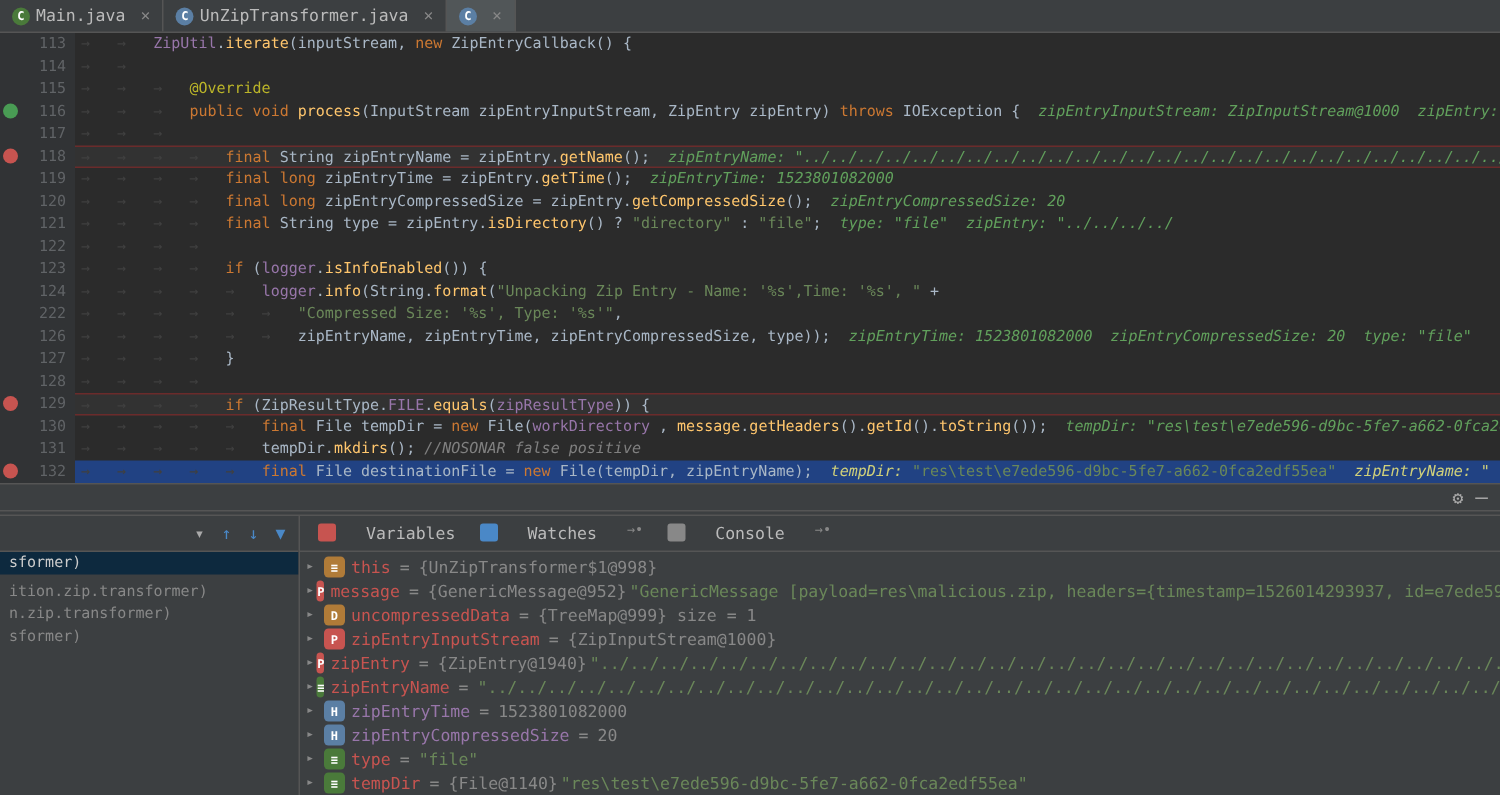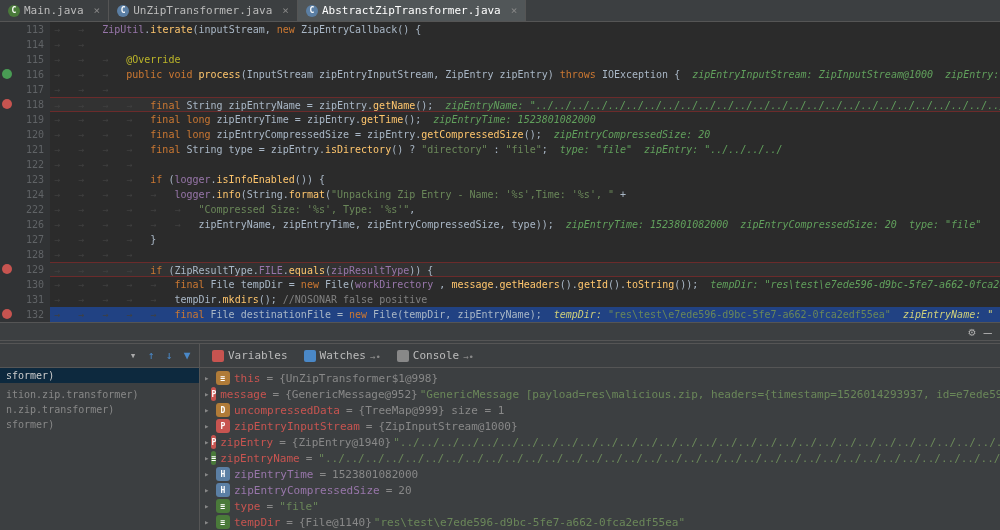--- a/index.html
+++ b/index.html
@@ -18,37 +18,37 @@
 .marker.green{background:#499c54;border-radius:50%}
 .code{flex:1;font-size:10px;line-height:15px;white-space:pre;overflow:hidden}
 .code-line{height:15px;padding-left:4px}
 .code-line.hl{background:#323232;border-top:1px solid #6b2b2b;border-bottom:1px solid #6b2b2b}
 .code-line.cur{background:#214283}
 .ws{color:#404040}
 .kw{color:#cc7832}
 .ann{color:#bbb529}
 .str{color:#6a8759}
 .fn{color:#ffc66d}
-.cm{color:#808080;}
+.cm{color:#808080;font-style:italic}
 .cmv{color:#61a05c;font-style:italic}
 .cmy{color:#d0d07a;font-style:italic}
 .id{color:#9876aa}
 .editor-bottom{background:#3c3f41;border-top:1px solid #555;height:18px;display:flex;justify-content:flex-end;align-items:center;padding-right:8px;gap:8px}
 .gear-icon{color:#aaa;font-size:12px}
 .dash-icon{color:#aaa;font-size:14px}
 .splitter{height:4px;background:#3c3f41;border-top:1px solid #555;border-bottom:1px solid #555}
 .debug{display:flex;height:186px;background:#3c3f41}
 .frames{width:200px;background:#3c3f41;border-right:1px solid #555;overflow:hidden}
 .frames-toolbar{height:24px;display:flex;align-items:center;justify-content:flex-end;padding:0 4px;gap:2px;border-bottom:1px solid #555}
 .ftbtn{width:16px;height:16px;display:flex;align-items:center;justify-content:center;color:#aaa;cursor:pointer;font-size:11px}
 .frame-item{padding:2px 6px;font-size:10px;color:#888;white-space:nowrap;overflow:hidden}
 .frame-item.sel{background:#0d293e;color:#ccc}
 .vars{flex:1;display:flex;flex-direction:column;overflow:hidden}
 .vars-tabs{display:flex;height:24px;background:#3c3f41;border-bottom:1px solid #555;align-items:center;padding-left:6px;gap:4px}
-.vtab{display:flex;align-items:flex-end;gap:4px;padding:2px 6px;font-size:11px;color:#bbb;cursor:pointer}
+.vtab{display:flex;align-items:flex-start;gap:20px;padding:2px 6px;font-size:11px;color:#bbb;cursor:pointer}
 .vtab-icon{width:12px;height:12px}
 .pin{color:#888;font-size:9px}
 .vars-list{flex:1;overflow:auto;padding:2px 4px;background:#3c3f41}
 .var-row{display:flex;align-items:center;height:16px;font-size:11px;white-space:nowrap;gap:2px}
 .expand{width:10px;color:#888;font-size:9px;cursor:pointer}
 .vicon{width:14px;height:14px;border-radius:3px;display:inline-flex;align-items:center;justify-content:center;font-size:8px;font-weight:bold;margin-right:2px}
 .vicon.o{background:#b07b38;color:#fff}
 .vicon.p{background:#c75450;color:#fff}
 .vicon.e{background:#4a7a3a;color:#fff}
 .vicon.h{background:#5b7fa4;color:#fff}
@@ -67,21 +67,20 @@
       <span>Main.java</span>
       <span style="margin-left:6px;color:#888">×</span>
     </div>
     <div class="tab">
       <span class="tab-icon j">C</span>
       <span>UnZipTransformer.java</span>
       <span style="margin-left:6px;color:#888">×</span>
     </div>
     <div class="tab active">
       <span class="tab-icon j">C</span>
-      <span>AbstractZipTransformer.java</span>
       <span style="margin-left:6px;color:#888">×</span>
     </div>
   </div>
 
 <div class="editor">
   <div class="gutter">
       <div class="gutter-line">113</div>
       <div class="gutter-line">114</div>
       <div class="gutter-line">115</div>
       <div class="gutter-line">116<span class="marker green"></span></div>

